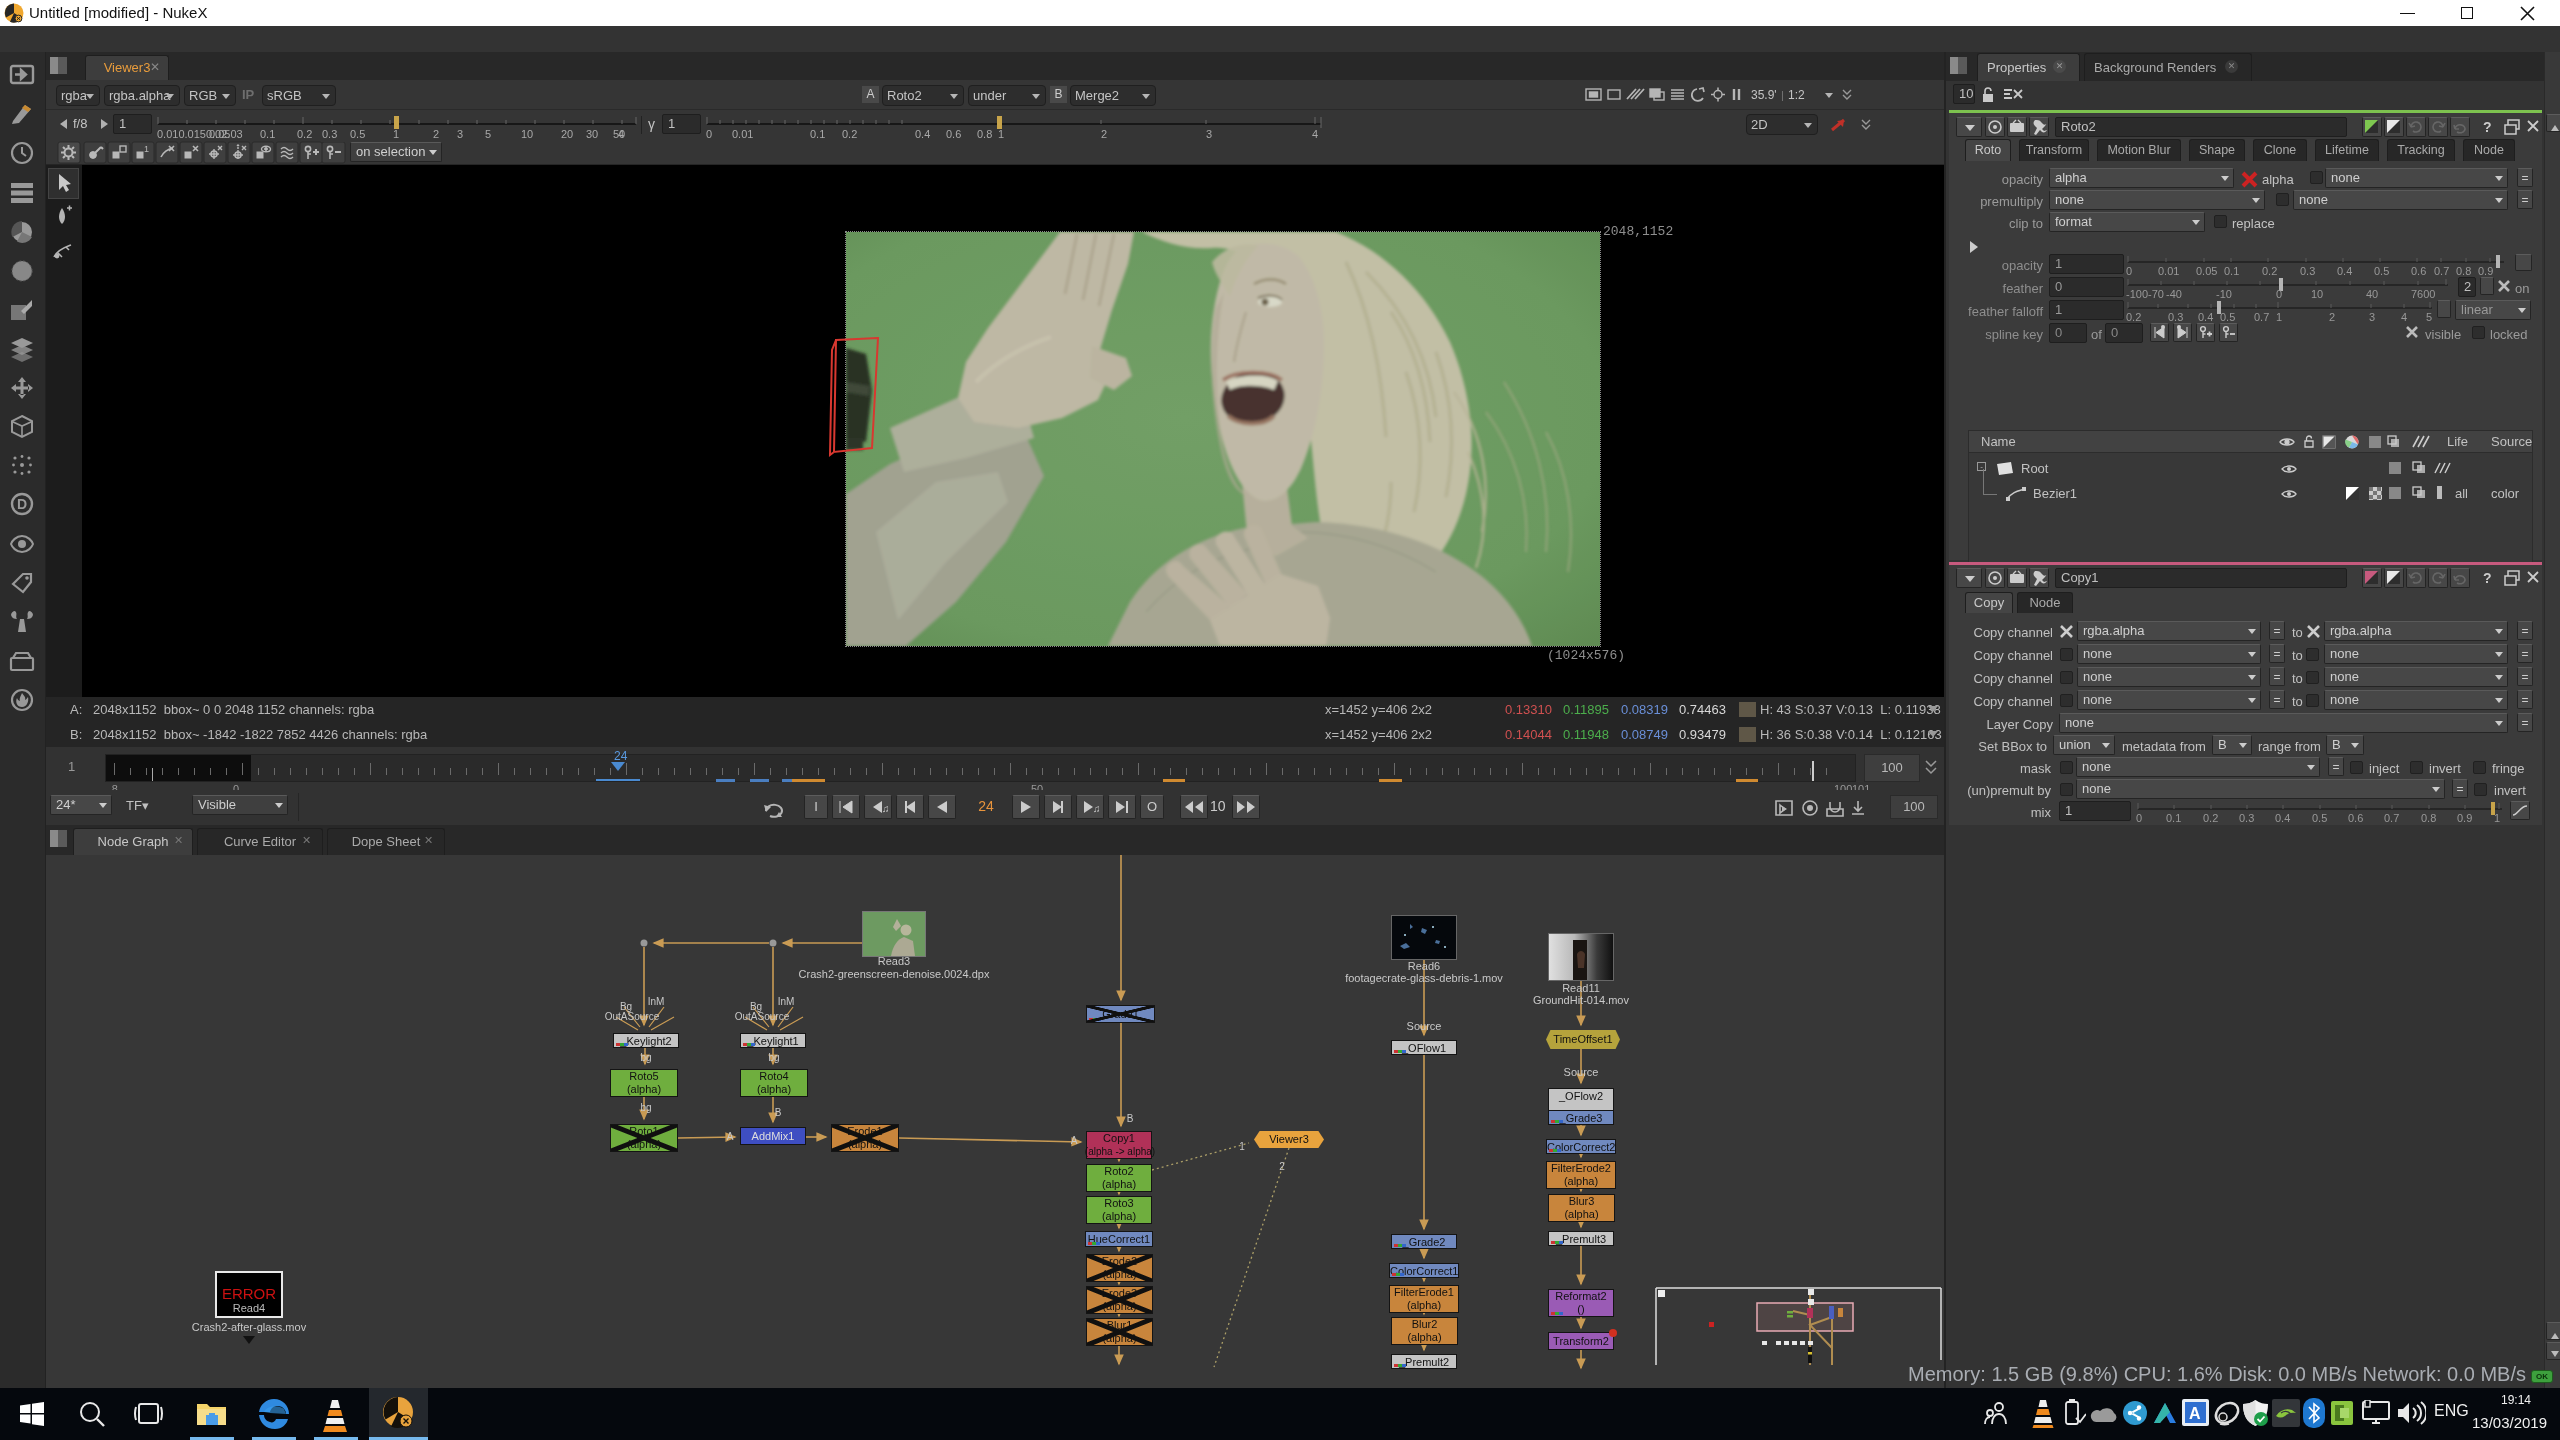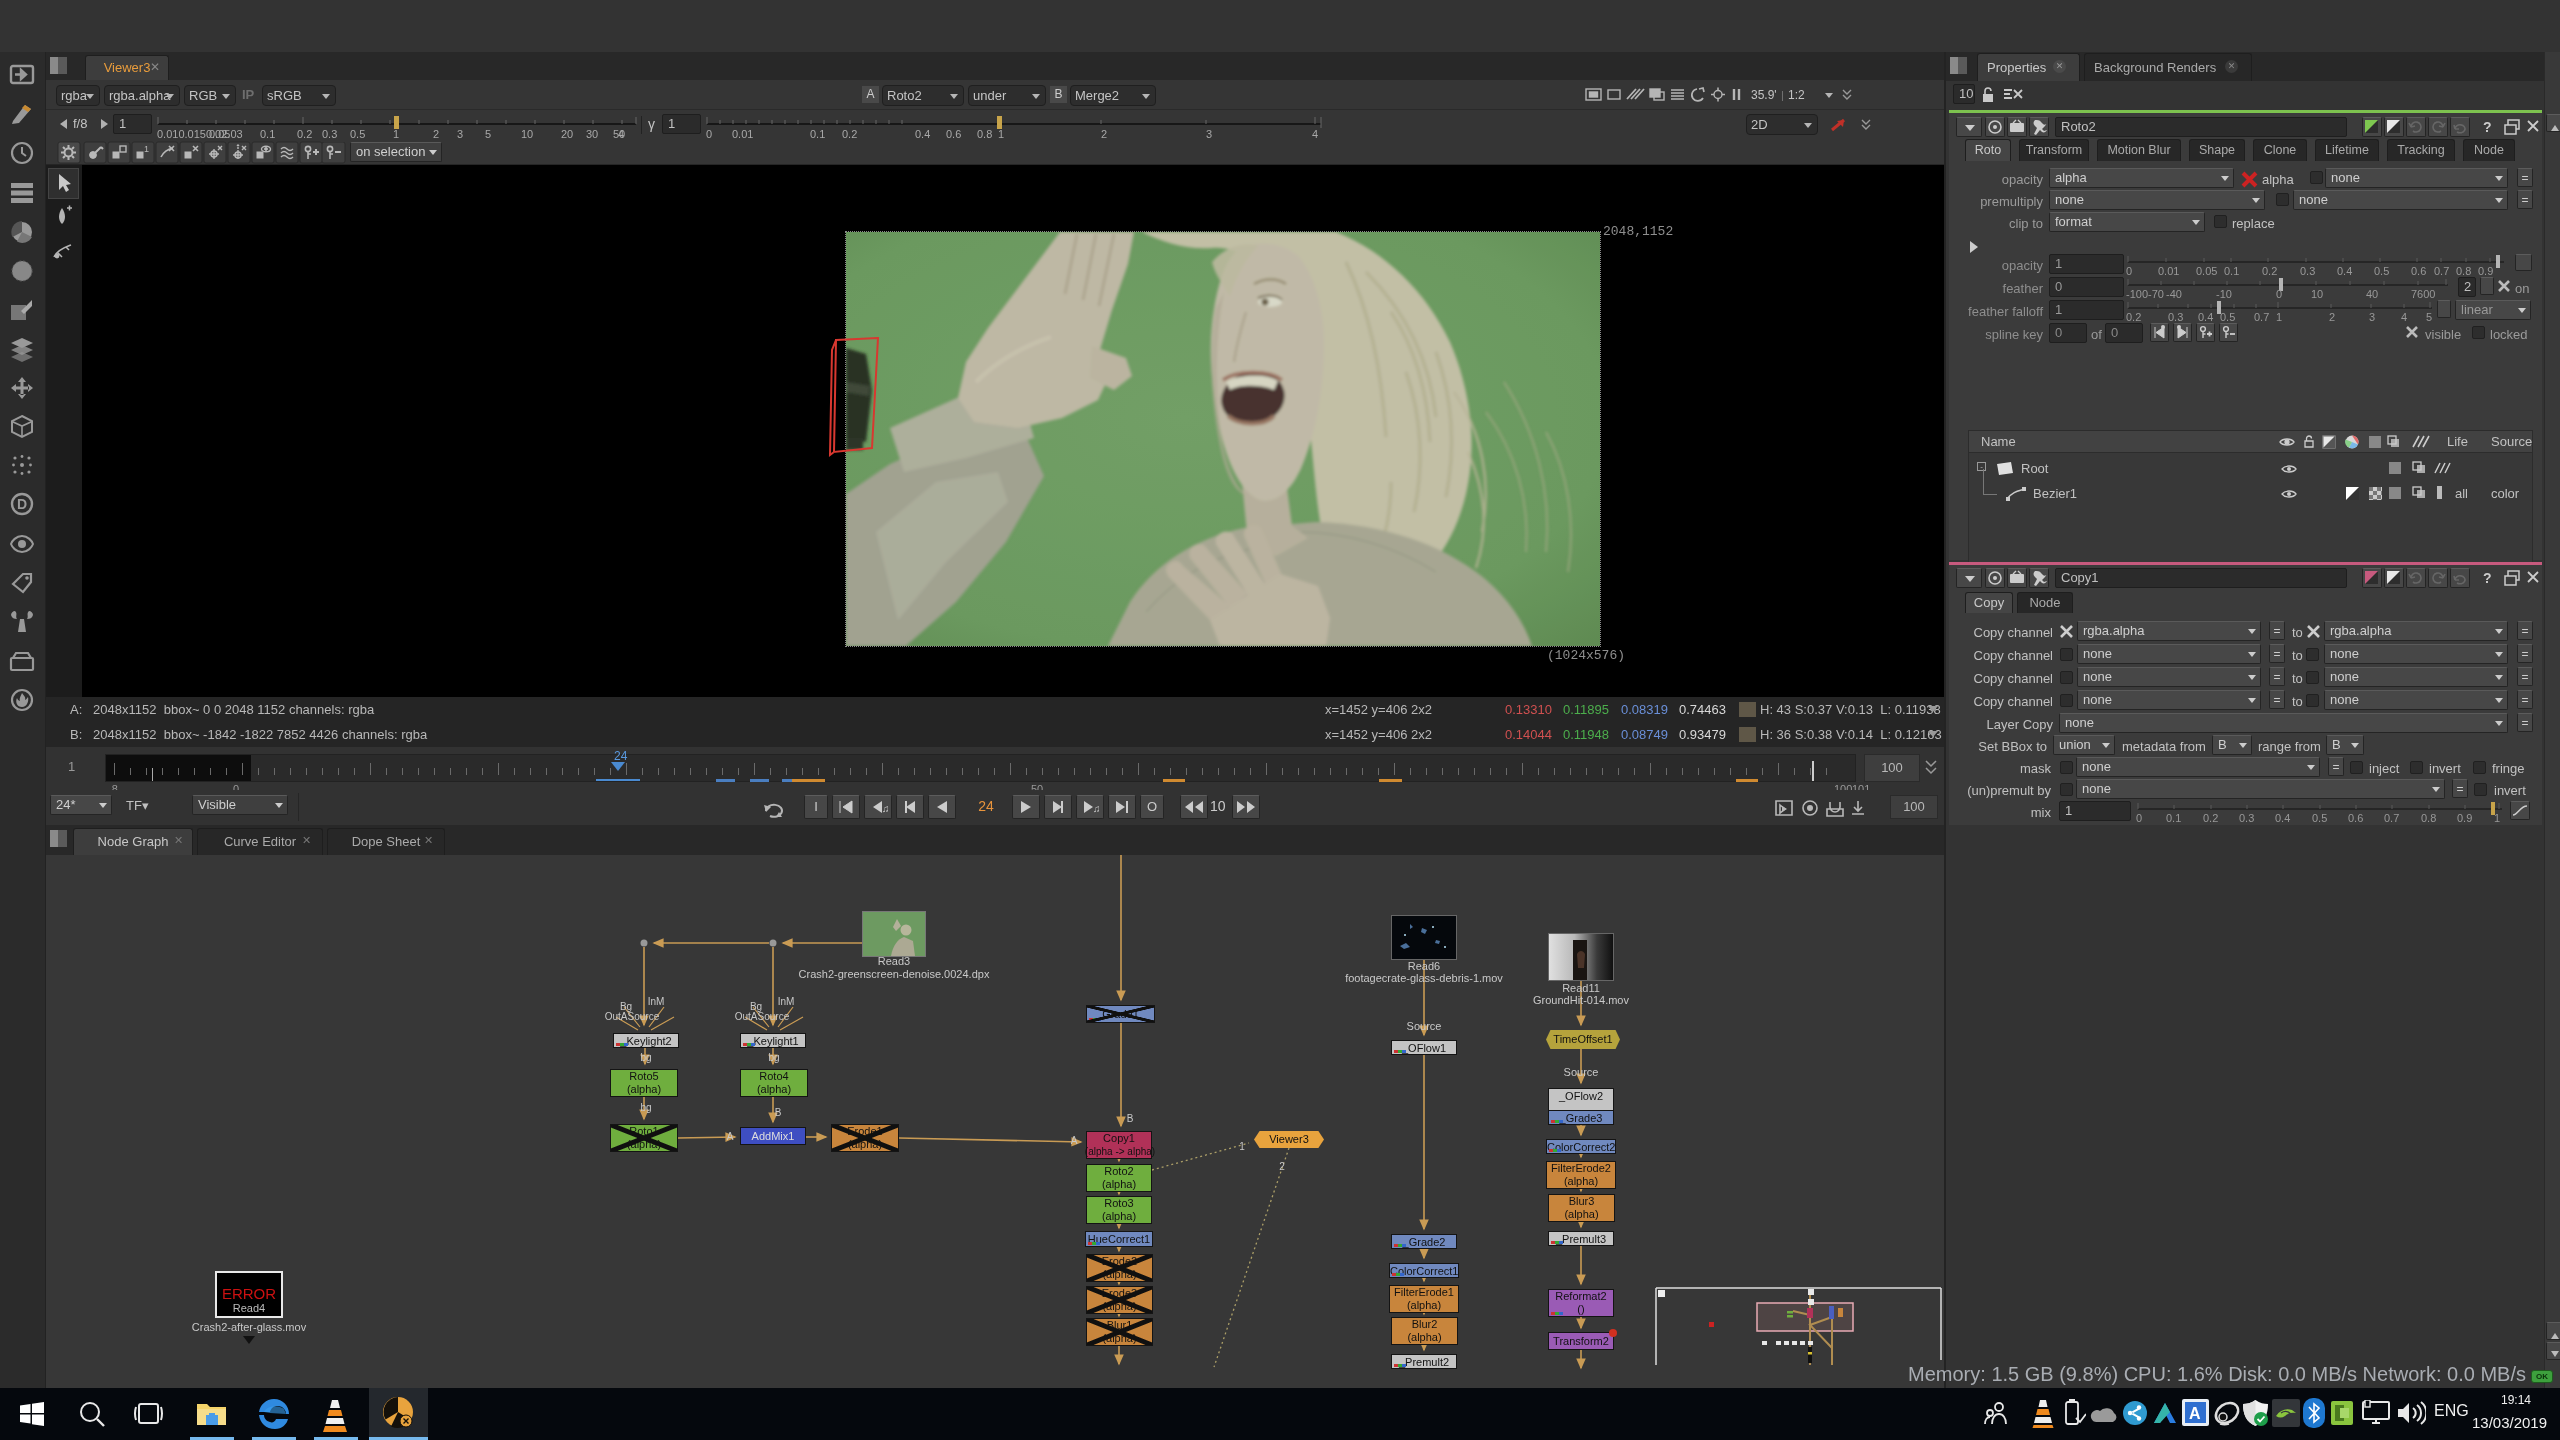--- a/index.html
+++ b/index.html
@@ -20,20 +20,35 @@
 .node{position:absolute;border:1px solid #141414;color:#111;font-size:11px;line-height:13px;text-align:center;overflow:visible;}
 .nlab{position:absolute;color:#c9c9c9;font-size:11px;text-align:center;white-space:nowrap;}
 .cross:before,.cross:after{content:"";position:absolute;left:0;top:0;width:100%;height:100%;}
 .cross:before{background:linear-gradient(to top right,transparent 44%,#101010 46%,#101010 54%,transparent 56%);}
 .cross:after{background:linear-gradient(to bottom right,transparent 44%,#101010 46%,#101010 54%,transparent 56%);}
 .num{font-size:9px;color:#999;position:absolute;}
 </style></head>
 <body>
 <div id="root">
 
+<div class="abs" style="left:0;top:0;width:2560px;height:26px;background:#fff;">
+  <svg class="abs" style="left:4px;top:3px" width="20" height="20" viewBox="0 0 20 20">
+        <circle cx="10" cy="10" r="9.5" fill="#f0a830"></circle>
+        <path d="M10 10 L10 0.5 A9.5 9.5 0 0 0 2 14.5 Z" fill="#262626"></path>
+        <path d="M10 10 L18 15 A9.5 9.5 0 0 1 6 18.8 Z" fill="#262626"></path>
+        <circle cx="14.5" cy="15.5" r="3.4" fill="#f0a830" stroke="#262626" stroke-width="1"></circle>
+        <path d="M13 14.2 l3 2.6 M16 14.2 l-3 2.6" stroke="#262626" stroke-width="1"></path>
+      </svg>
+  <div class="abs" style="left:29px;top:4px;font-size:15px;color:#111;">Untitled [modified] - NukeX</div>
+  <div class="abs" style="left:2400px;top:13px;width:15px;height:1px;background:#111;"></div>
+  <div class="abs" style="left:2461px;top:7px;width:12px;height:12px;border:1.5px solid #111;"></div>
+  <svg class="abs" style="left:2520px;top:6px" width="15" height="15">
+        <path d="M1 1 L14 14 M14 1 L1 14" stroke="#111" stroke-width="1.6"></path>
+      </svg>
+</div>
 
 
 <div id="ltool" class="abs" style="left:0;top:52px;width:46px;height:1336px;background:#2b2b2b;border-right:1px solid #222;">
 <svg width="46" height="720" viewBox="0 0 46 720">
 <g fill="#999" stroke="none">
 <g transform="translate(11,12)">
             <rect x="0" y="2" width="22" height="17" rx="2" fill="none" stroke="#999" stroke-width="2.4"></rect>
             <path d="M4 10.5 h10 M10 6 l5 4.5 l-5 4.5 z" stroke="#999" stroke-width="2.4"></path>
           </g>
 <g transform="translate(11,51)">

